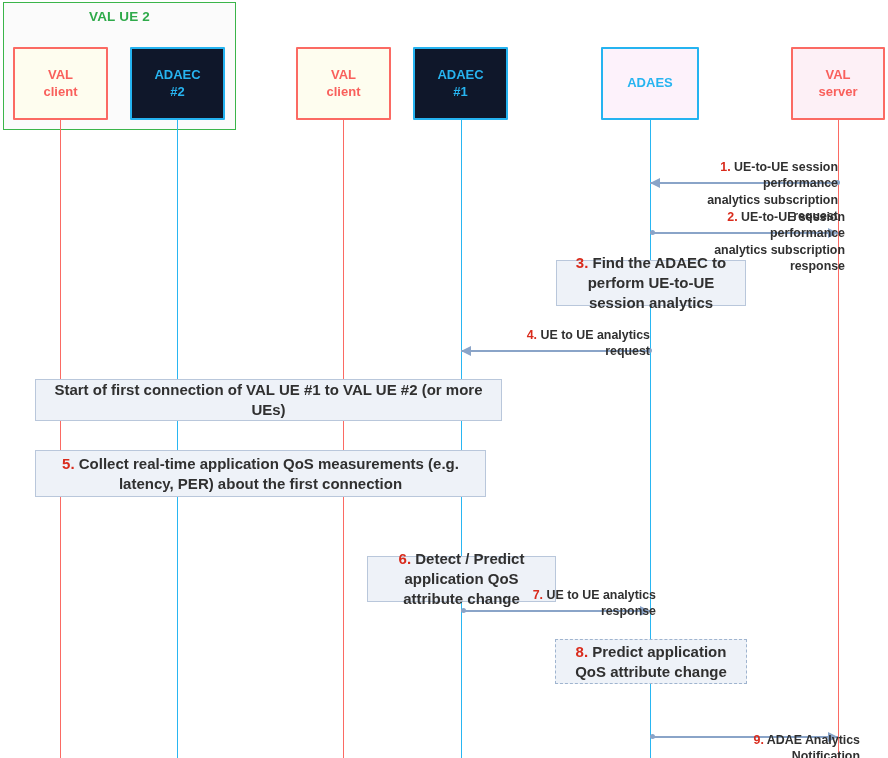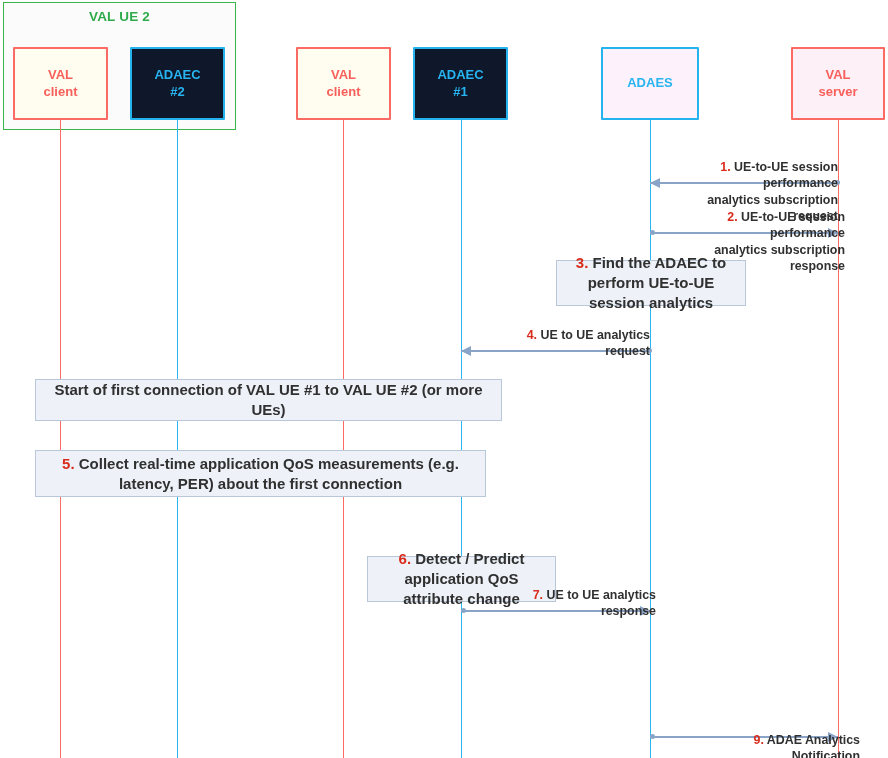--- a/index.html
+++ b/index.html
@@ -224,20 +224,26 @@
   <div class="msg" style="left:461px; top:610px; width:189px;">
     <div class="msg-line" style="width:189px;"></div>
     <div class="msg-head right" style="left:179px;"></div>
     <div class="msg-dot" style="left:0px;"></div>
     <div class="msg-label align-left" style="left:0px; width:195px; top:-40px;">
       <span class="num">7.</span><span> UE to UE analytics
 response</span>
     </div>
   </div>
 
+  <div class="note dashed" style="left:555px; top:639px; width:192px; height:45px;">
+    <div>
+      <span class="num">8.</span><span> Predict application QoS attribute
+change</span>
+    </div>
+  </div>
 
   <div class="msg" style="left:650px; top:736px; width:188px;">
     <div class="msg-line" style="width:188px;"></div>
     <div class="msg-head right" style="left:178px;"></div>
     <div class="msg-dot" style="left:0px;"></div>
     <div class="msg-label align-left" style="left:0px; width:210px; top:-21px;">
       <span class="num">9.</span><span> ADAE Analytics Notification</span>
     </div>
   </div>
 

